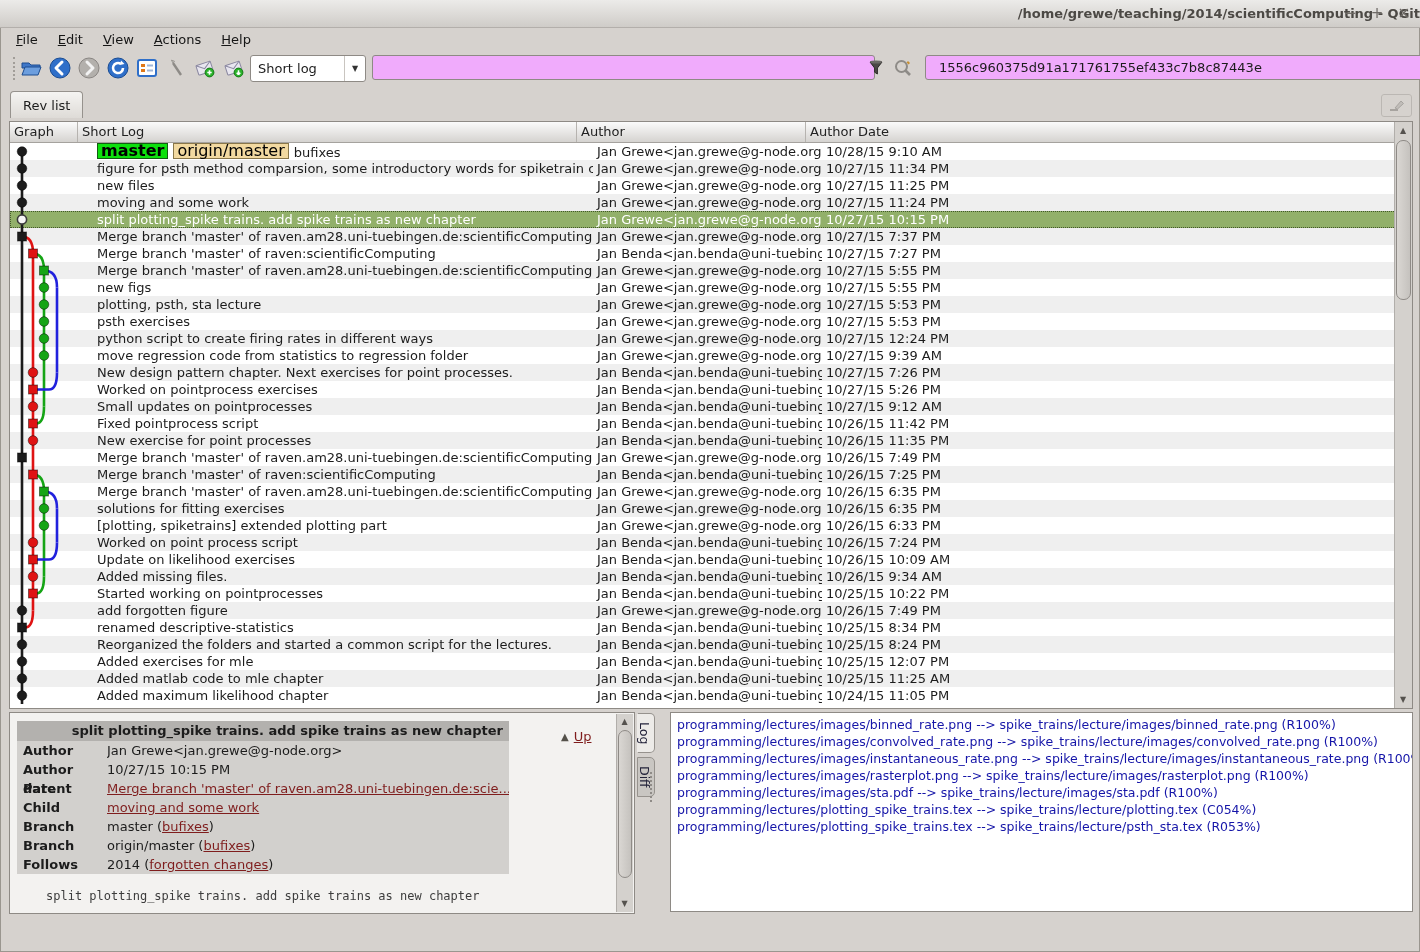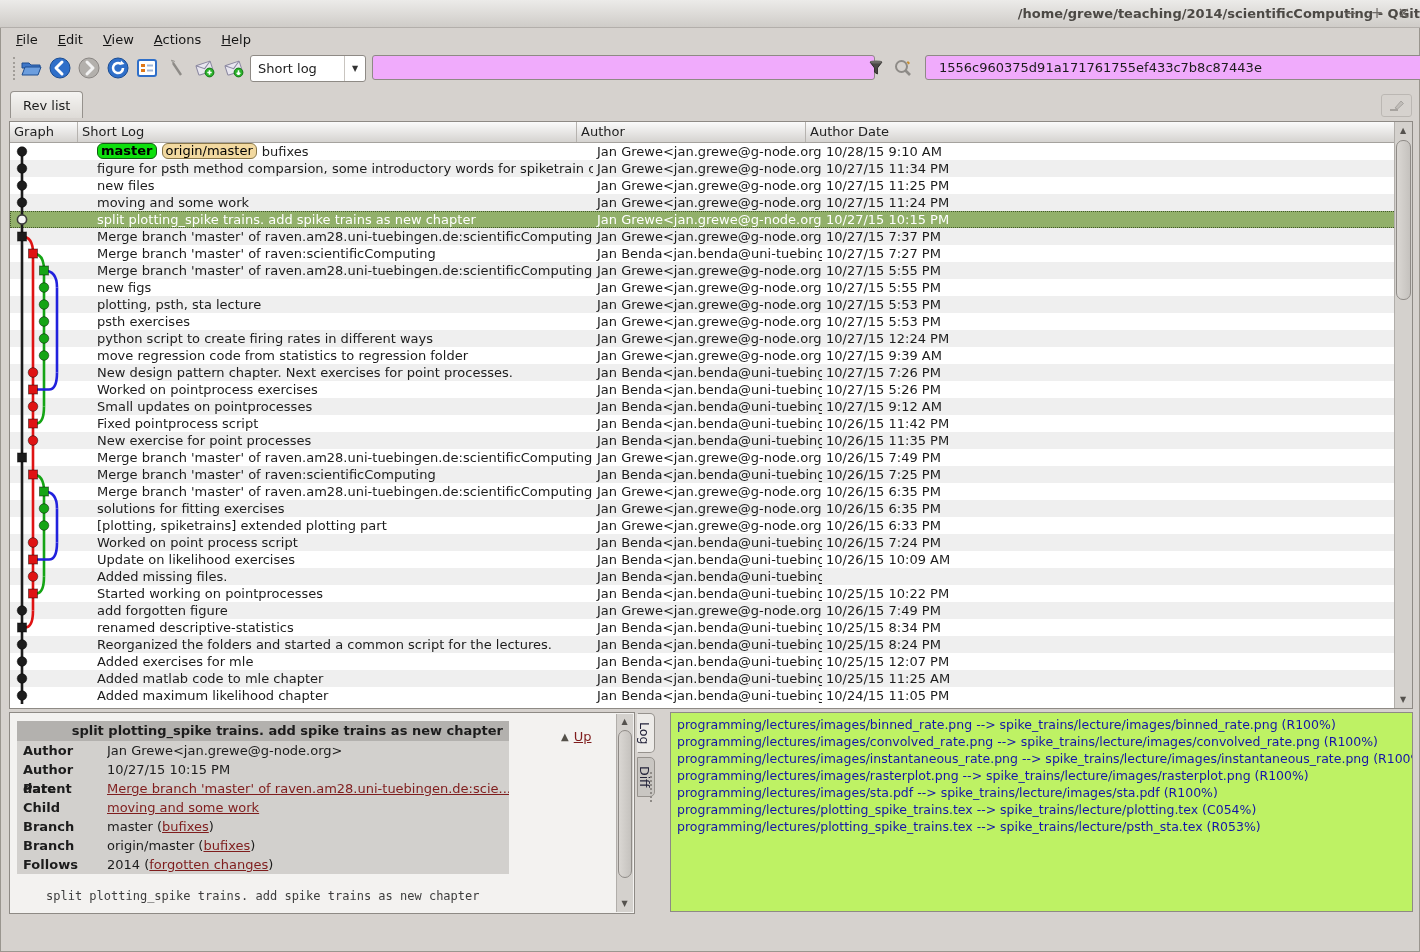--- a/index.html
+++ b/index.html
@@ -45,22 +45,22 @@
     border-bottom:1px solid #a5a29e;color:#222;}
   .th{padding-left:4px;border-right:1px solid #b6b3af;box-sizing:border-box;overflow:hidden;white-space:nowrap;}
   .rows{position:relative;height:561px;overflow:hidden;}
   .row{display:flex;height:17px;line-height:17px;white-space:nowrap;}
   .row.odd{background:#efefef;}
   .row.selected{background:#92b06a;color:#fff;outline:1px dotted #42582a;outline-offset:-1px;}
   .c-graph{width:84px;flex:none;}
   .c-log{width:499px;flex:none;overflow:hidden;padding-left:3px;box-sizing:border-box;}
   .c-auth{width:229px;flex:none;overflow:hidden;padding-left:4px;box-sizing:border-box;}
   .c-date{flex:1;overflow:hidden;padding-left:4px;}
-  .badge{display:inline-block;height:14px;line-height:13px;padding:0 3px;margin:0 5px 0 0;border-radius:6px;
-    font-size:13px;color:#000;vertical-align:1px;}
+  .badge{display:inline-block;height:14px;line-height:13px;padding:0 3px;margin:0 5px 0 0;border-radius:0;
+    font-size:16px;color:#000;vertical-align:1px;}
   .badge.head{background:#0de00d;border:1px solid #135c13;font-weight:bold;}
   .badge.remote{background:#f2d9a0;border:1px solid #89774a;}
   #graph-svg{position:absolute;left:0;top:0;pointer-events:none;}
   
   .vscroll{position:absolute;right:0;top:0;bottom:0;width:17px;background:#d4d1cd;border-left:1px solid #b1aeaa;}
   .vscroll .arrow{position:absolute;left:0;width:16px;height:15px;text-align:center;font-size:8px;color:#55524e;line-height:15px;}
   .vscroll .thumb{position:absolute;left:1px;width:13px;background:linear-gradient(90deg,#dad7d3,#c5c2be);
     border:1px solid #8f8b87;border-radius:7px;}
   
   .bsplit{position:absolute;left:0;top:707px;width:1420px;height:5px;}
@@ -81,21 +81,21 @@
     border:1px solid #8f8b87;border-radius:7px;}
   .lp-scroll .arrow{position:absolute;left:0;width:15px;height:14px;text-align:center;font-size:8px;color:#55524e;line-height:14px;}
   
   .vtabs{position:absolute;left:637px;top:713px;width:26px;}
   .vtab{writing-mode:vertical-rl;text-orientation:mixed;font-size:12.5px;color:#23233a;
     border:1px solid #96928d;background:#c9c6c2;border-radius:0 5px 5px 0;
     padding:8px 2px;margin-bottom:4px;width:18px;box-sizing:border-box;text-align:center;}
   .vtab.active{background:#edebe8;border-left-color:#edebe8;}
   .v-dots{position:absolute;left:650px;top:772px;height:30px;border-left:2px dotted #8f8b87;}
   
-  .rightpanel{position:absolute;left:670px;top:712px;width:741px;height:198px;background:#bef264;
+  .rightpanel{position:absolute;left:670px;top:712px;width:741px;height:198px;background:#ffffff;
     border:1px solid #8e8a85;overflow:hidden;}
   .filelist{padding:3px 0 0 6px;}
   .fileline{font-size:12.5px;line-height:17px;color:#1515a8;white-space:nowrap;}
   .statusbar{position:absolute;left:0;top:915px;width:1420px;height:37px;}
 </style>
 </head>
 <body>
 
 <div class="win"></div>
 
@@ -417,20 +417,21 @@
       <div class="row even">
         <div class="c-graph"></div>
         <div class="c-log"><span>Update on likelihood exercises</span></div>
         <div class="c-auth">Jan Benda&lt;jan.benda@uni-tuebing...</div>
         <div class="c-date">10/26/15 10:09 AM</div>
       </div>
       <div class="row odd">
         <div class="c-graph"></div>
         <div class="c-log"><span>Added missing files.</span></div>
         <div class="c-auth">Jan Benda&lt;jan.benda@uni-tuebing...</div>
+        <div class="c-date">10/26/15 9:34 AM</div>
       </div>
       <div class="row even">
         <div class="c-graph"></div>
         <div class="c-log"><span>Started working on pointprocesses</span></div>
         <div class="c-auth">Jan Benda&lt;jan.benda@uni-tuebing...</div>
         <div class="c-date">10/25/15 10:22 PM</div>
       </div>
       <div class="row odd">
         <div class="c-graph"></div>
         <div class="c-log"><span>add forgotten figure</span></div>

